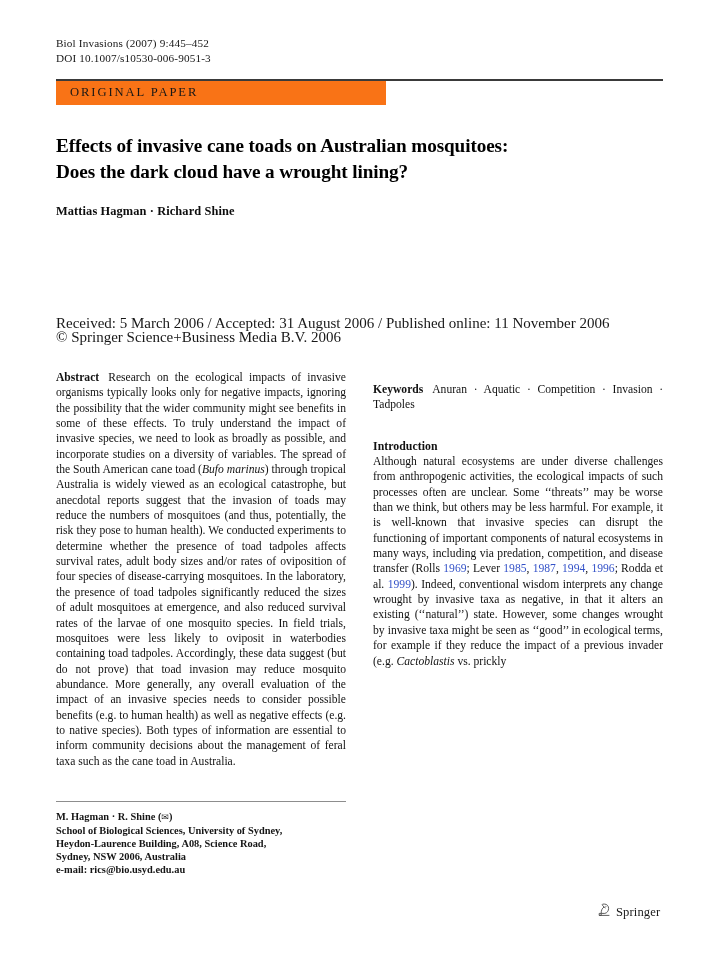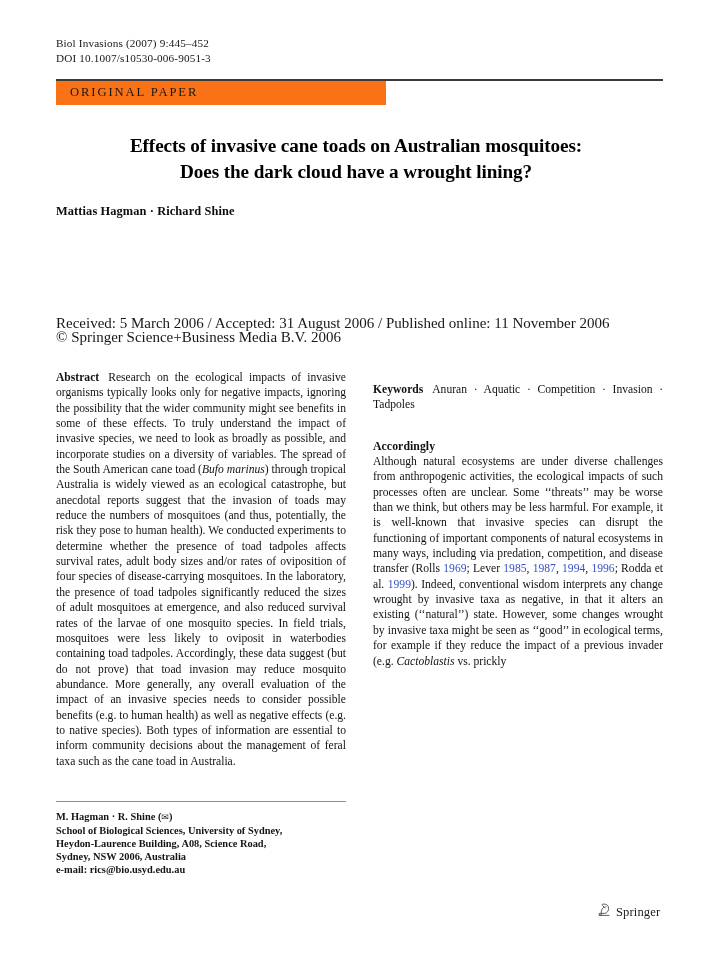--- a/index.html
+++ b/index.html
@@ -66,21 +66,21 @@
     position: absolute;
     left: 56px;
     top: 133px;
     width: 600px;
     font-size: 19.2px;
     font-weight: bold;
     line-height: 26px;
     letter-spacing: -0.1px;
     color: #000;
   }
-  .title .ln { display: block; text-align: center; }
+  .title .ln { display: block; }
 
   
   .authors {
     position: absolute;
     left: 56px;
     top: 204px;
     font-size: 12.4px;
     font-weight: bold;
     letter-spacing: 0.1px;
     color: #0d0d0d;
@@ -210,21 +210,21 @@
     <p><span class="lead">Abstract</span><span class="lead-sp"></span><span>Research on the ecological impacts of invasive organisms typically looks only for negative impacts, ignoring the possibility that the wider community might see benefits in some of these effects. To truly understand the impact of invasive species, we need to look as broadly as possible, and incorporate studies on a diversity of variables. The spread of the South American cane toad (</span><i>Bufo marinus</i><span>) through tropical Australia is widely viewed as an ecological catastrophe, but anecdotal reports suggest that the invasion of toads may reduce the numbers of mosquitoes (and thus, potentially, the risk they pose to human health). We conducted experiments to determine whether the presence of toad tadpoles affects survival rates, adult body sizes and/or rates of oviposition of four species of disease-carrying mosquitoes. In the laboratory, the presence of toad tadpoles significantly reduced the sizes of adult mosquitoes at emergence, and also reduced survival rates of the larvae of one mosquito species. In field trials, mosquitoes were less likely to oviposit in waterbodies containing toad tadpoles. Accordingly, these data suggest (but do not prove) that toad invasion may reduce mosquito abundance. More generally, any overall evaluation of the impact of an invasive species needs to consider possible benefits (e.g. to human health) as well as negative effects (e.g. to native species). Both types of information are essential to inform community decisions about the management of feral taxa such as the cane toad in Australia.</span></p>
   </div>
 
   <div class="col col-right">
 
     <div class="sec-wrap-kw">
       <p><span class="lead">Keywords</span><span class="lead-sp"></span><span>Anuran · Aquatic · Competition · Invasion · Tadpoles</span></p>
     </div>
 
     <div class="sec-wrap-intro">
-      <h2 class="section">Accordingly</h2>
+      <h2 class="section">Introduction</h2>
       <p class="intro-body"><span>Although natural ecosystems are under diverse challenges from anthropogenic activities, the ecological impacts of such processes often are unclear. Some ‘‘threats’’ may be worse than we think, but others may be less harmful. For example, it is well-known that invasive species can disrupt the functioning of important components of natural ecosystems in many ways, including via predation, competition, and disease transfer (Rolls </span><a class="cite" href="#">1969</a><span>; Lever </span><a class="cite" href="#">1985</a><span>, </span><a class="cite" href="#">1987</a><span>, </span><a class="cite" href="#">1994</a><span>, </span><a class="cite" href="#">1996</a><span>; Rodda et al. </span><a class="cite" href="#">1999</a><span>). Indeed, conventional wisdom interprets any change wrought by invasive taxa as negative, in that it alters an existing (‘‘natural’’) state. However, some changes wrought by invasive taxa might be seen as ‘‘good’’ in ecological terms, for example if they reduce the impact of a previous invader (e.g. </span><i>Cactoblastis</i><span> vs. prickly</span></p>
     </div>
 
   </div>
 
   <div class="fn-rule"></div>
 
   <div class="address">
     <span class="ln"><span>M. Hagman · R. Shine (</span><span class="env">✉</span><span>)</span></span>
     <span class="ln">School of Biological Sciences, University of Sydney,</span>

